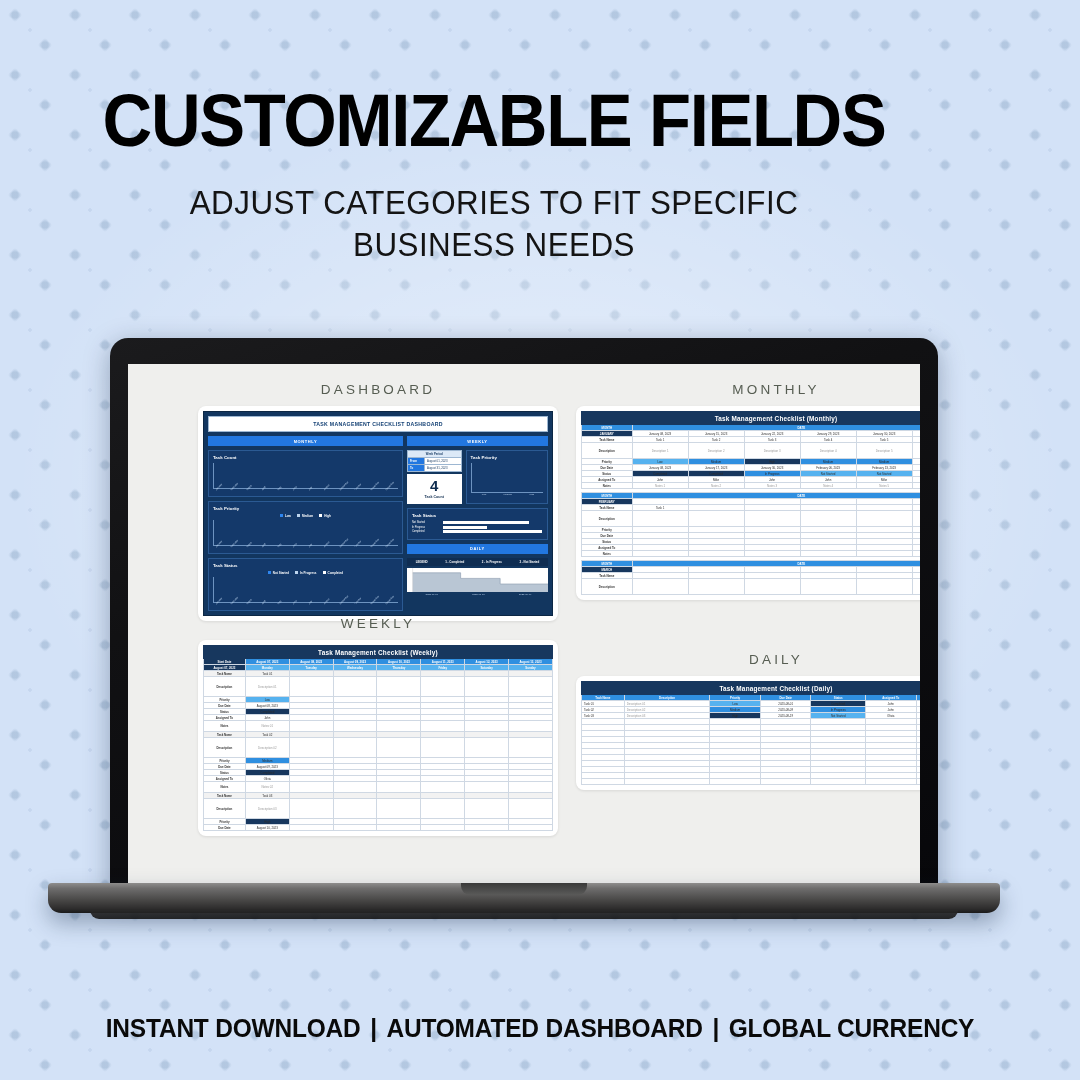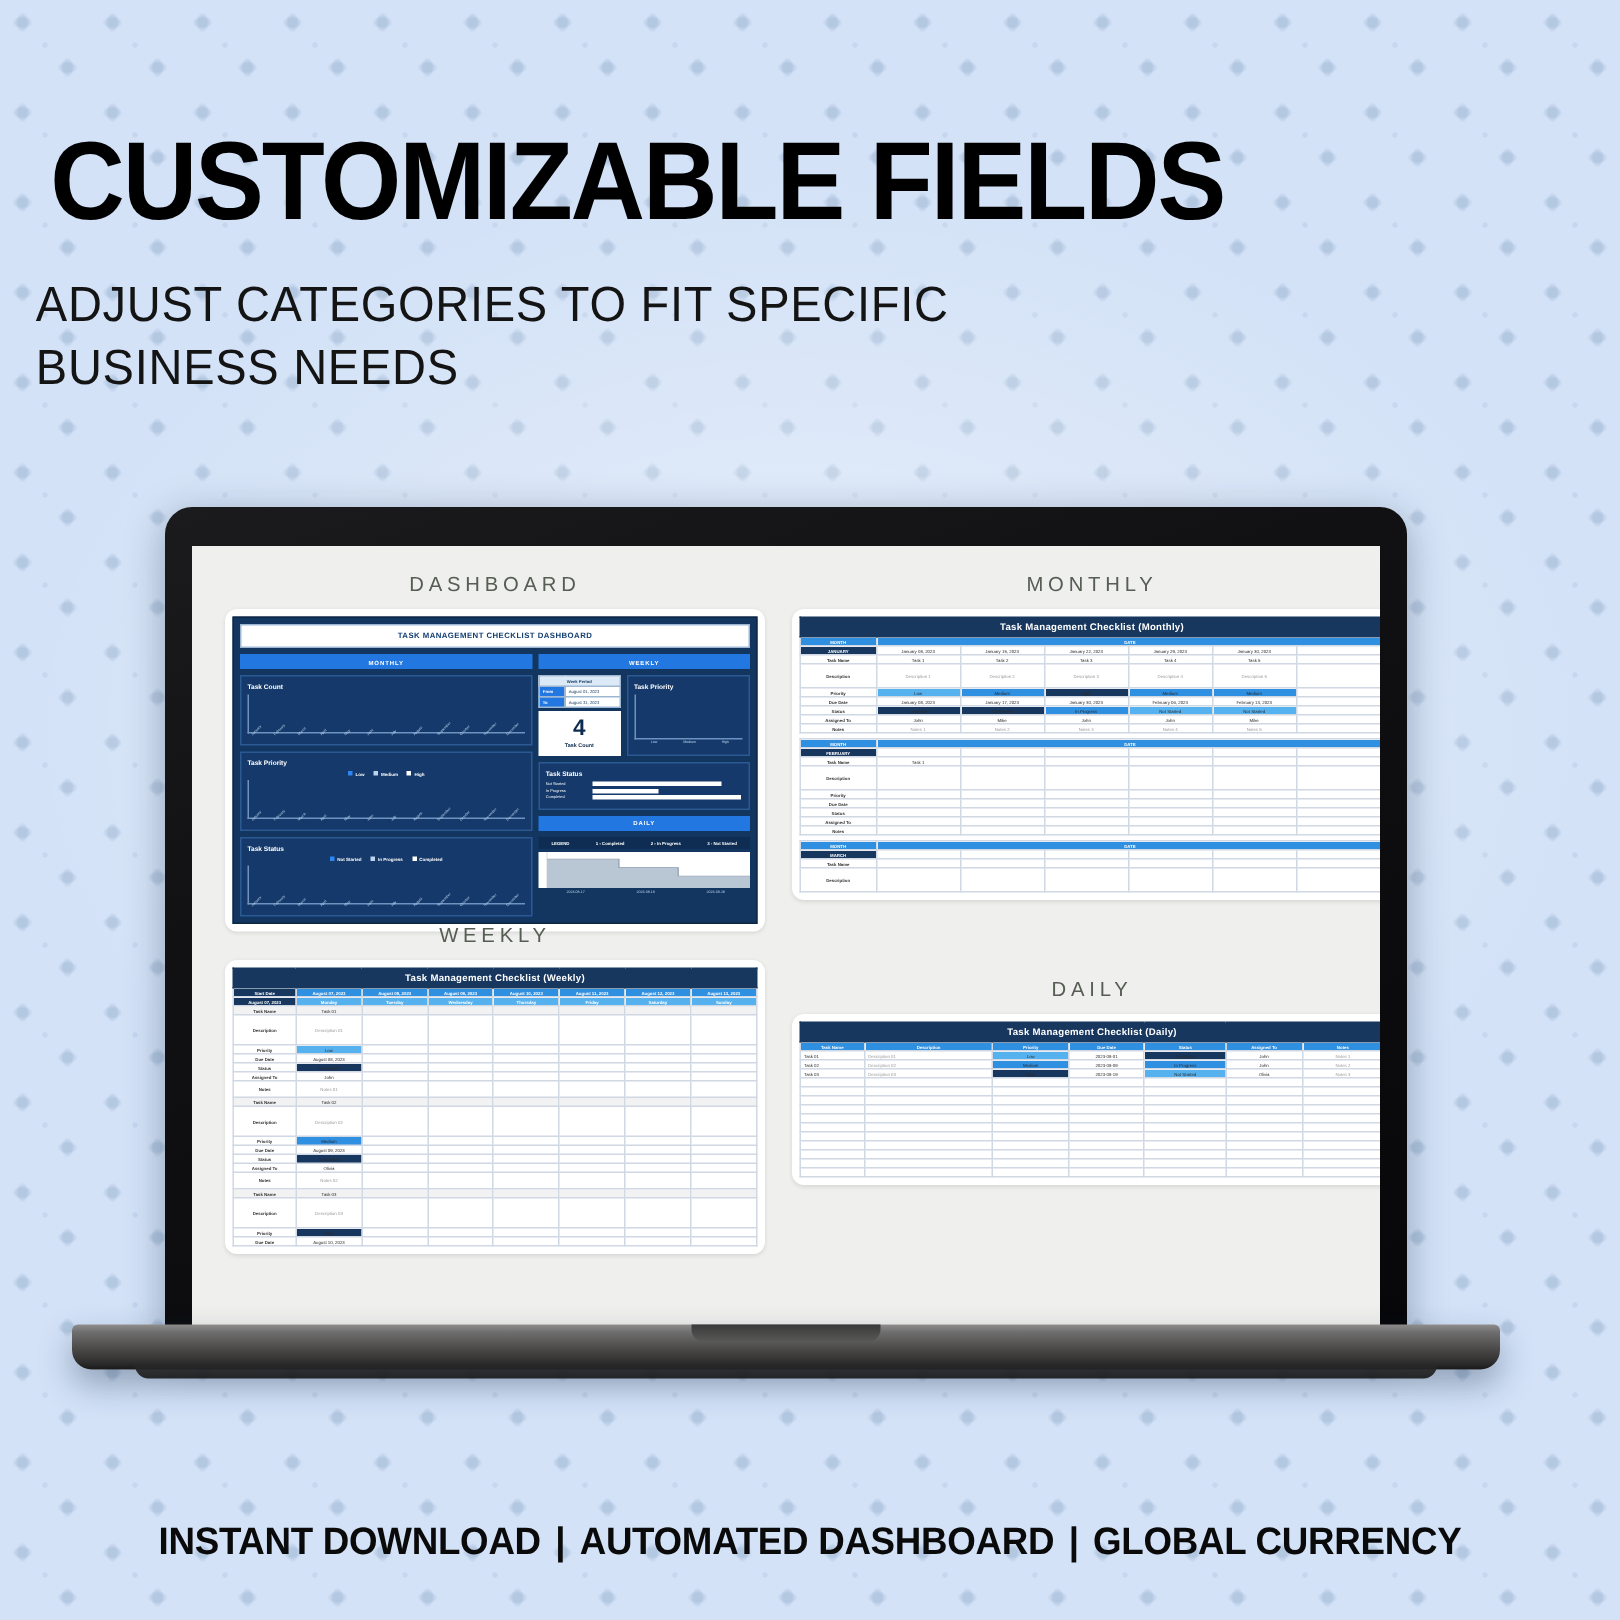--- a/index.html
+++ b/index.html
@@ -21,21 +21,21 @@
       radial-gradient(ellipse 7px 11px at 45px 45px, rgba(150,175,205,.30) 40%, rgba(150,175,205,0) 62%),
       radial-gradient(circle 3px at 30px 30px, rgba(150,175,205,.22) 50%, rgba(150,175,205,0) 70%);
     background-size:60px 60px;
   }
   #bg-sheen{
     position:absolute; inset:0;
     background:radial-gradient(ellipse 70% 50% at 50% 45%, rgba(255,255,255,.45), rgba(255,255,255,0) 70%);
   }
 
   
-  .headline-wrap{ position:absolute; top:84px; left:0; width:956px; text-align:left; }
+  .headline-wrap{ position:absolute; top:84px; left:16px; width:956px; text-align:center; }
   h1#headline{
     font-family:"Liberation Sans", sans-serif;
     font-weight:bold;
     font-size:74px;
     letter-spacing:-1.5px;
     line-height:1;
     color:#000;
     transform:scaleX(.93);
   }
   .subhead{
@@ -90,20 +90,21 @@
     background:linear-gradient(180deg,#2a2a2a,#151515);
     border-radius:0 0 18px 18px;
     filter:blur(.4px);
     opacity:.9;
   }
 
   
   .sheet-grid{
     position:absolute; inset:0;
     padding:18px 22px 0 22px;
+    margin-left:48px;
   }
   .sec-title{
     text-align:center;
     font-family:"Liberation Sans", sans-serif;
     font-size:13.5px;
     letter-spacing:3.2px;
     color:#565d52;
     font-weight:normal;
     margin-bottom:9px;
   }

